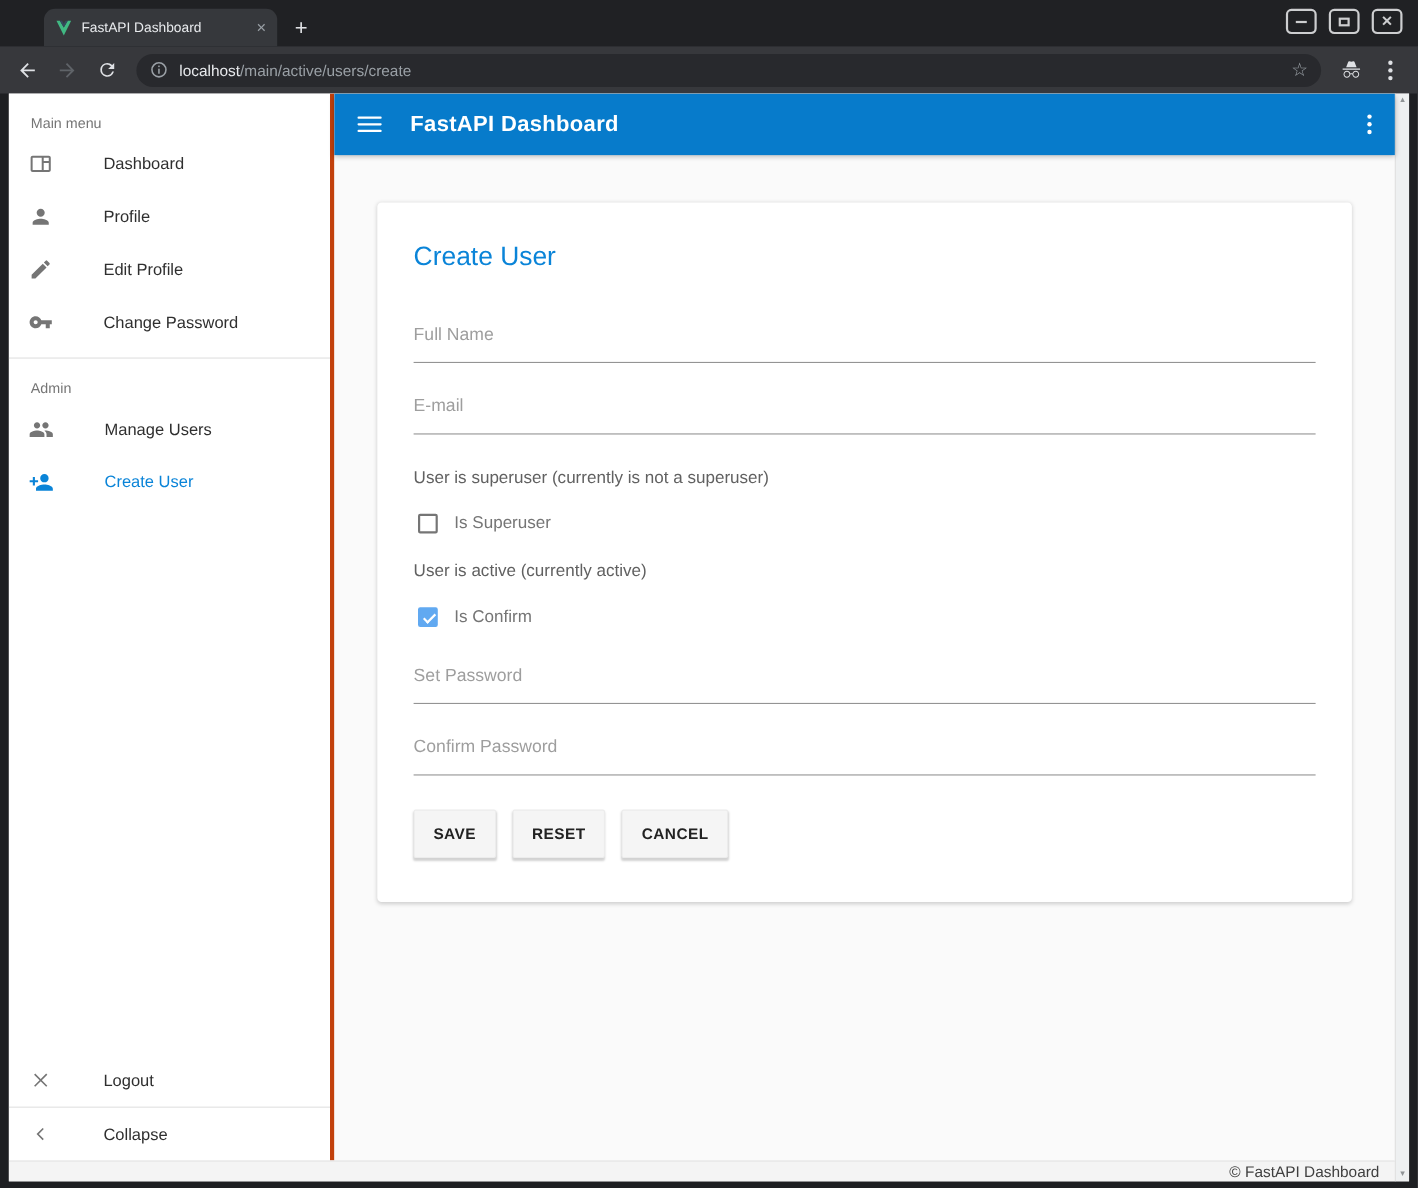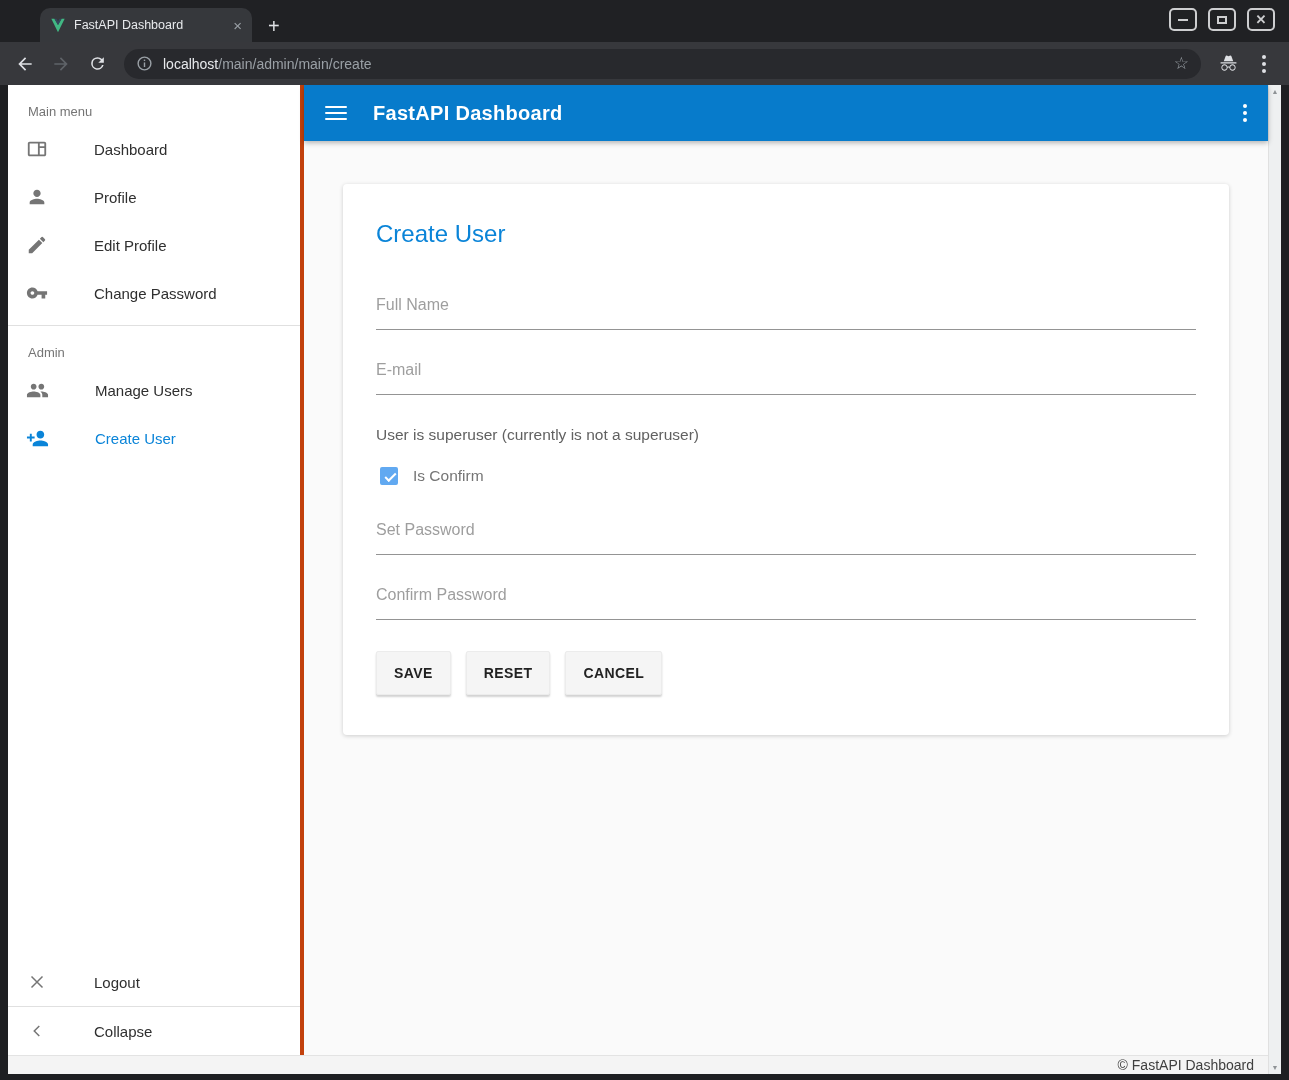--- a/index.html
+++ b/index.html
@@ -125,21 +125,21 @@
       <svg width="19" height="19" viewBox="0 0 24 24">
         <path fill="#dfe1e5" d="M17.65 6.35A7.95 7.95 0 0 0 12 4a8 8 0 1 0 7.73 10h-2.08A6 6 0 1 1 12 6c1.66 0 3.14.69 4.22 1.78L13 11h7V4l-2.35 2.35z"></path>
       </svg>
     </div>
     <div class="omnibox">
       <svg width="17" height="17" viewBox="0 0 24 24">
         <circle cx="12" cy="12" r="9" fill="none" stroke="#9aa0a6" stroke-width="2"></circle>
         <rect x="11" y="10.5" width="2" height="6.5" fill="#9aa0a6"></rect>
         <rect x="11" y="6.5" width="2" height="2" fill="#9aa0a6"></rect>
       </svg>
-      <span class="url"><span class="host">localhost</span><span>/main/admin/main/create</span></span>
+      <span class="url"><span class="host">localhost</span><span>/main/active/users/create</span></span>
       <span class="star">☆</span>
     </div>
     <div class="navbtn">
       <svg width="21" height="19" viewBox="0 0 24 24">
         <path fill="#dfe1e5" d="M17.06 13c-1.86 0-3.42 1.33-3.82 3.1-.95-.41-1.82-.3-2.48-.01C10.35 14.31 8.79 13 6.94 13 4.77 13 3 14.79 3 17s1.77 4 3.94 4c2.06 0 3.74-1.62 3.9-3.68.34-.24 1.23-.69 2.32.02.18 2.05 1.84 3.66 3.9 3.66 2.17 0 3.94-1.79 3.94-4s-1.77-4-3.94-4zM6.94 19.86c-1.56 0-2.81-1.28-2.81-2.86s1.26-2.86 2.81-2.86 2.81 1.28 2.81 2.86-1.25 2.86-2.81 2.86zm10.12 0c-1.56 0-2.81-1.28-2.81-2.86s1.25-2.86 2.81-2.86 2.81 1.28 2.81 2.86-1.25 2.86-2.81 2.86zM22 10.5H2V12h20v-1.5zm-6.47-7.87c-.22-.49-.78-.75-1.31-.58L12 2.79l-2.23-.74-.02-.01c-.53-.15-1.09.13-1.29.64L6 9h12l-2.44-6.32-.03-.05z"></path>
       </svg>
     </div>
     <div class="navbtn">
       <span class="dots">
           <i></i>
@@ -243,21 +243,26 @@
               <div class="tfield">
                 <span class="flabel">Full Name</span>
               </div>
 
               <div class="tfield">
                 <span class="flabel">E-mail</span>
               </div>
 
               <div class="note">User is superuser (currently is not a superuser)</div>
 
-
+              <div class="cbrow">
+                <span class="cbox"></span>
+                <span class="cblabel">Is Superuser</span>
+              </div>
+
+              <div class="note">User is active (currently active)</div>
 
               <div class="cbrow">
                 <span class="cbox checked"></span>
                 <span class="cblabel">Is Confirm</span>
               </div>
 
               <div class="tfield pwfirst">
                 <span class="flabel">Set Password</span>
               </div>
 

